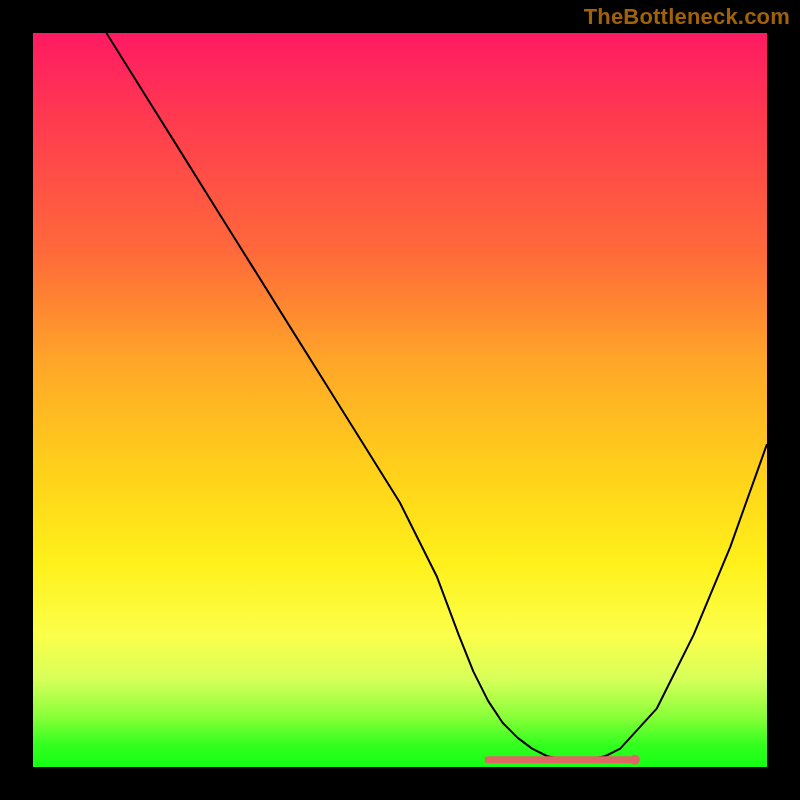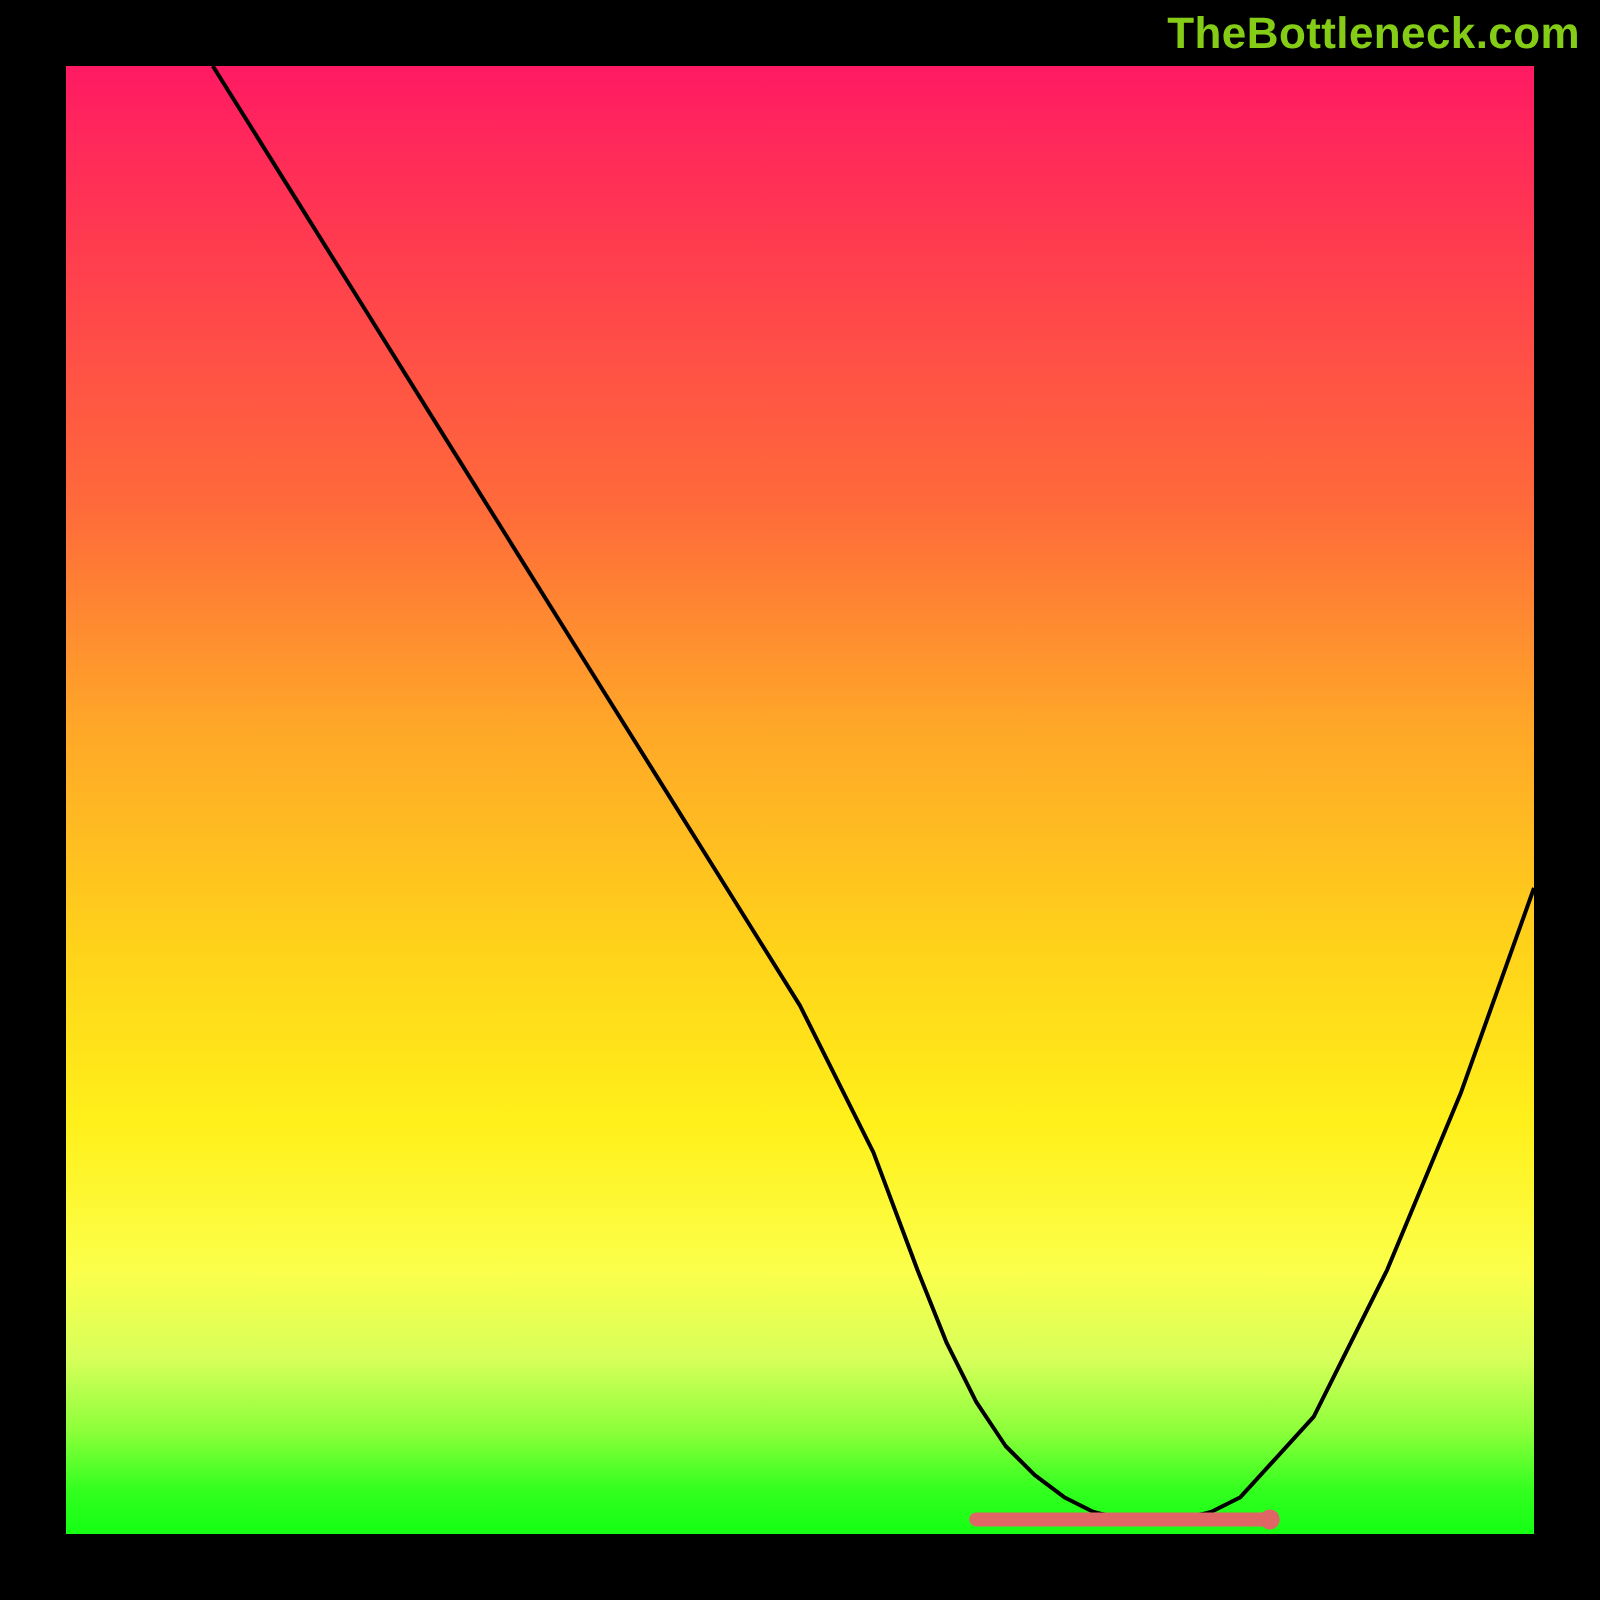--- a/index.html
+++ b/index.html
@@ -14,21 +14,21 @@
   .frame {
     position: relative;
     width: 800px;
     height: 800px;
     background: #000;
   }
   .attribution {
     position: absolute;
     top: 4px;
     right: 10px;
-    color: #84cc16;
+    color: #a16207;
     font-size: 22px;
     font-weight: 600;
     letter-spacing: 0.2px;
     z-index: 5;
   }
   .plot-area {
     position: absolute;
     left: 33px;
     top: 33px;
     width: 734px;

